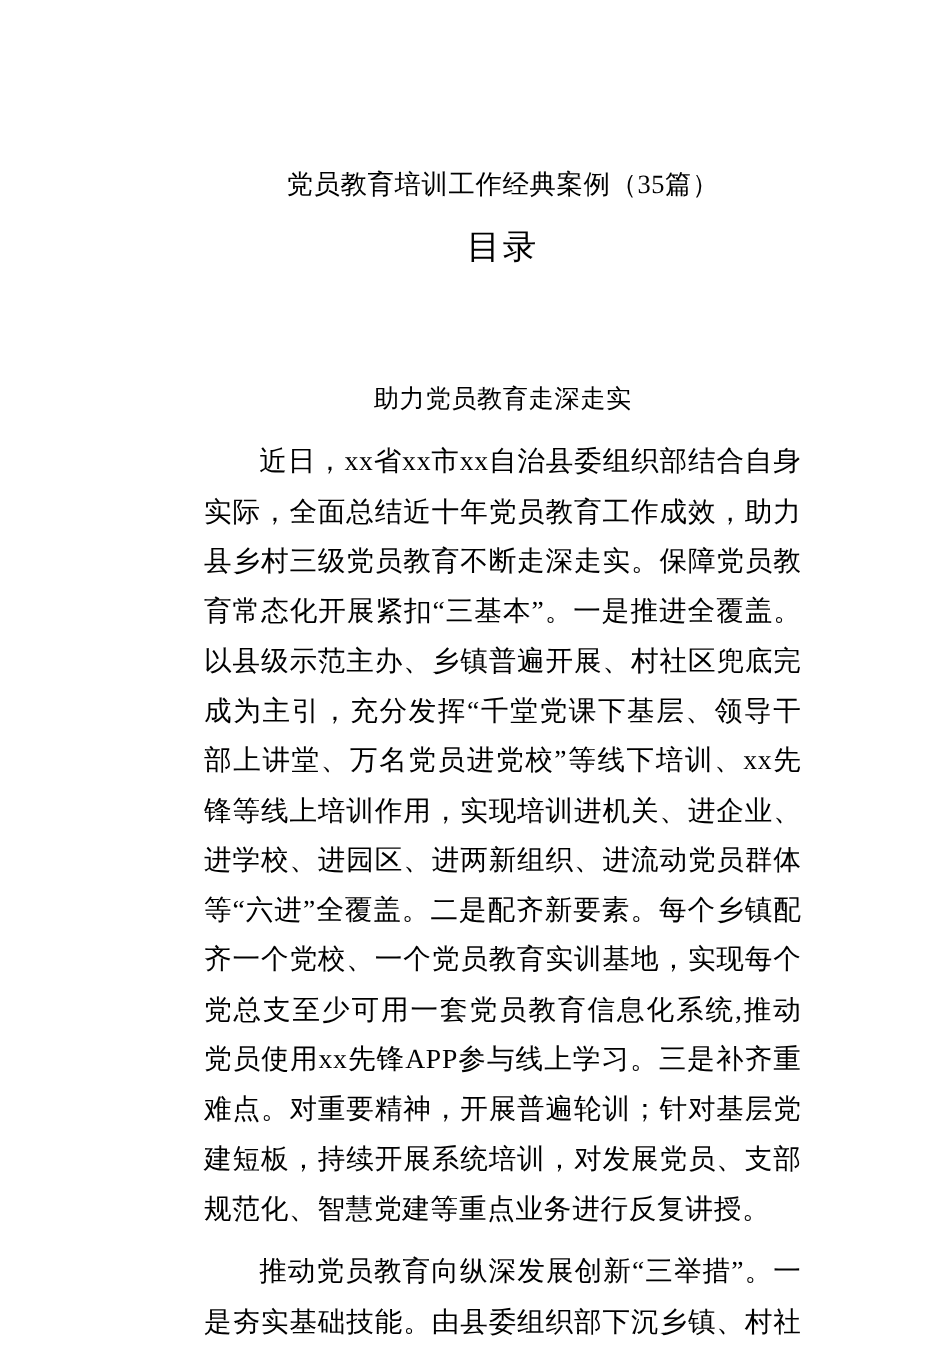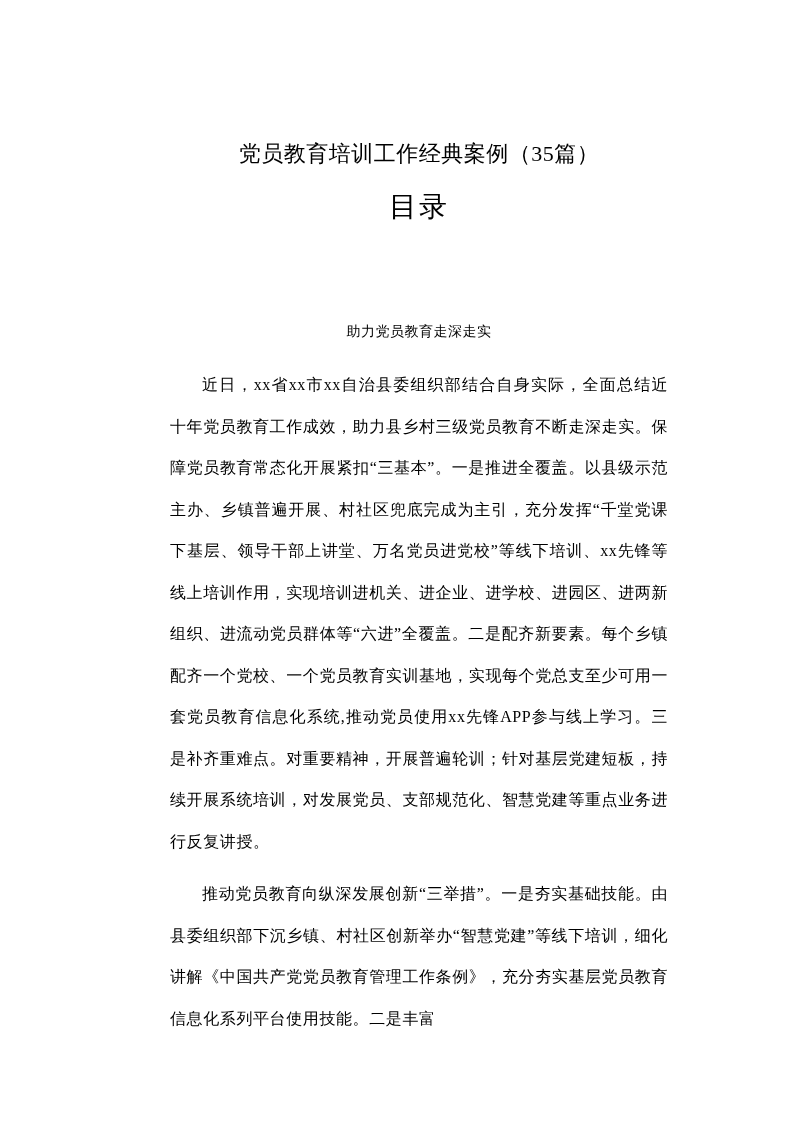--- a/index.html
+++ b/index.html
@@ -35,29 +35,29 @@
   .toc-heading {
     font-size: 28px;
     font-weight: normal;
     line-height: 42px;
     text-align: center;
     letter-spacing: 2px;
     margin-bottom: 83px; 
   }
 
   .section-heading {
-    font-size: 14px;
+    font-size: 21px;
     font-weight: normal;
     line-height: 42px;
     text-align: center;
     letter-spacing: 0.5px;
   }
 
   .body-paragraph {
-    font-size: 16px;
+    font-size: 23px;
     line-height: 41.5px;
     text-align: justify;
     text-justify: inter-ideograph;
     text-indent: 2em;
     letter-spacing: 0.6px;
     color: #000000;
   }
 </style>
 </head>
 <body>

